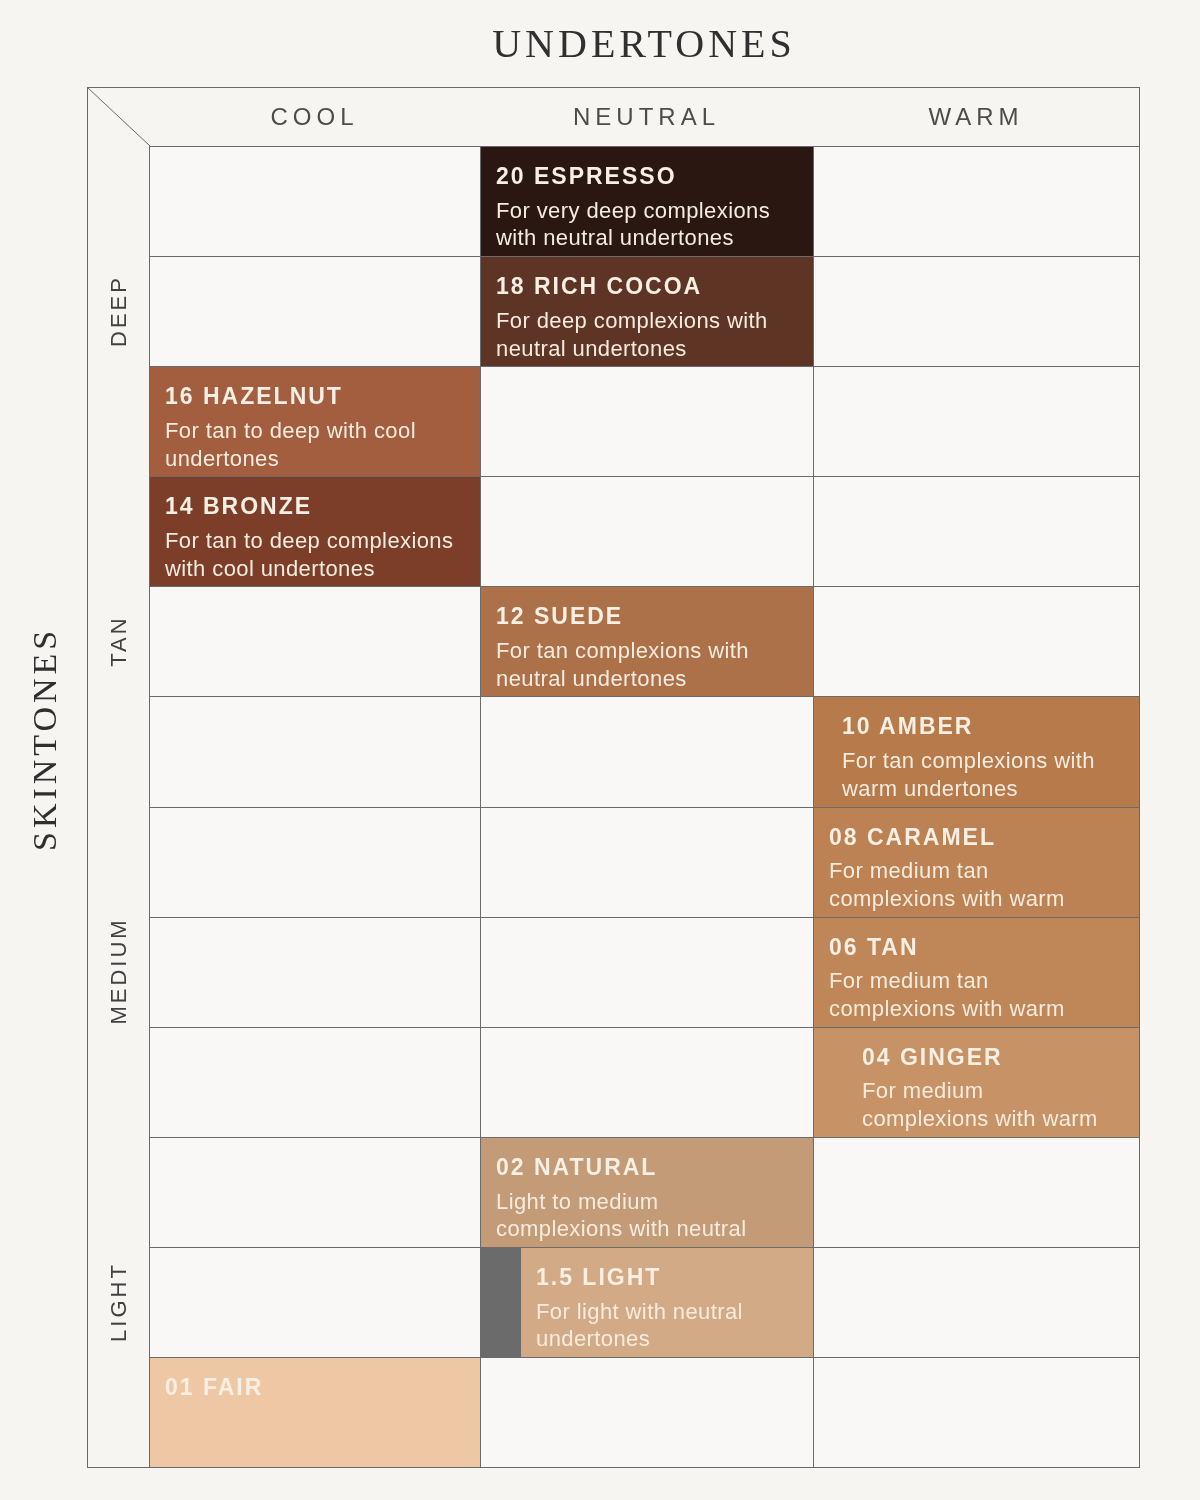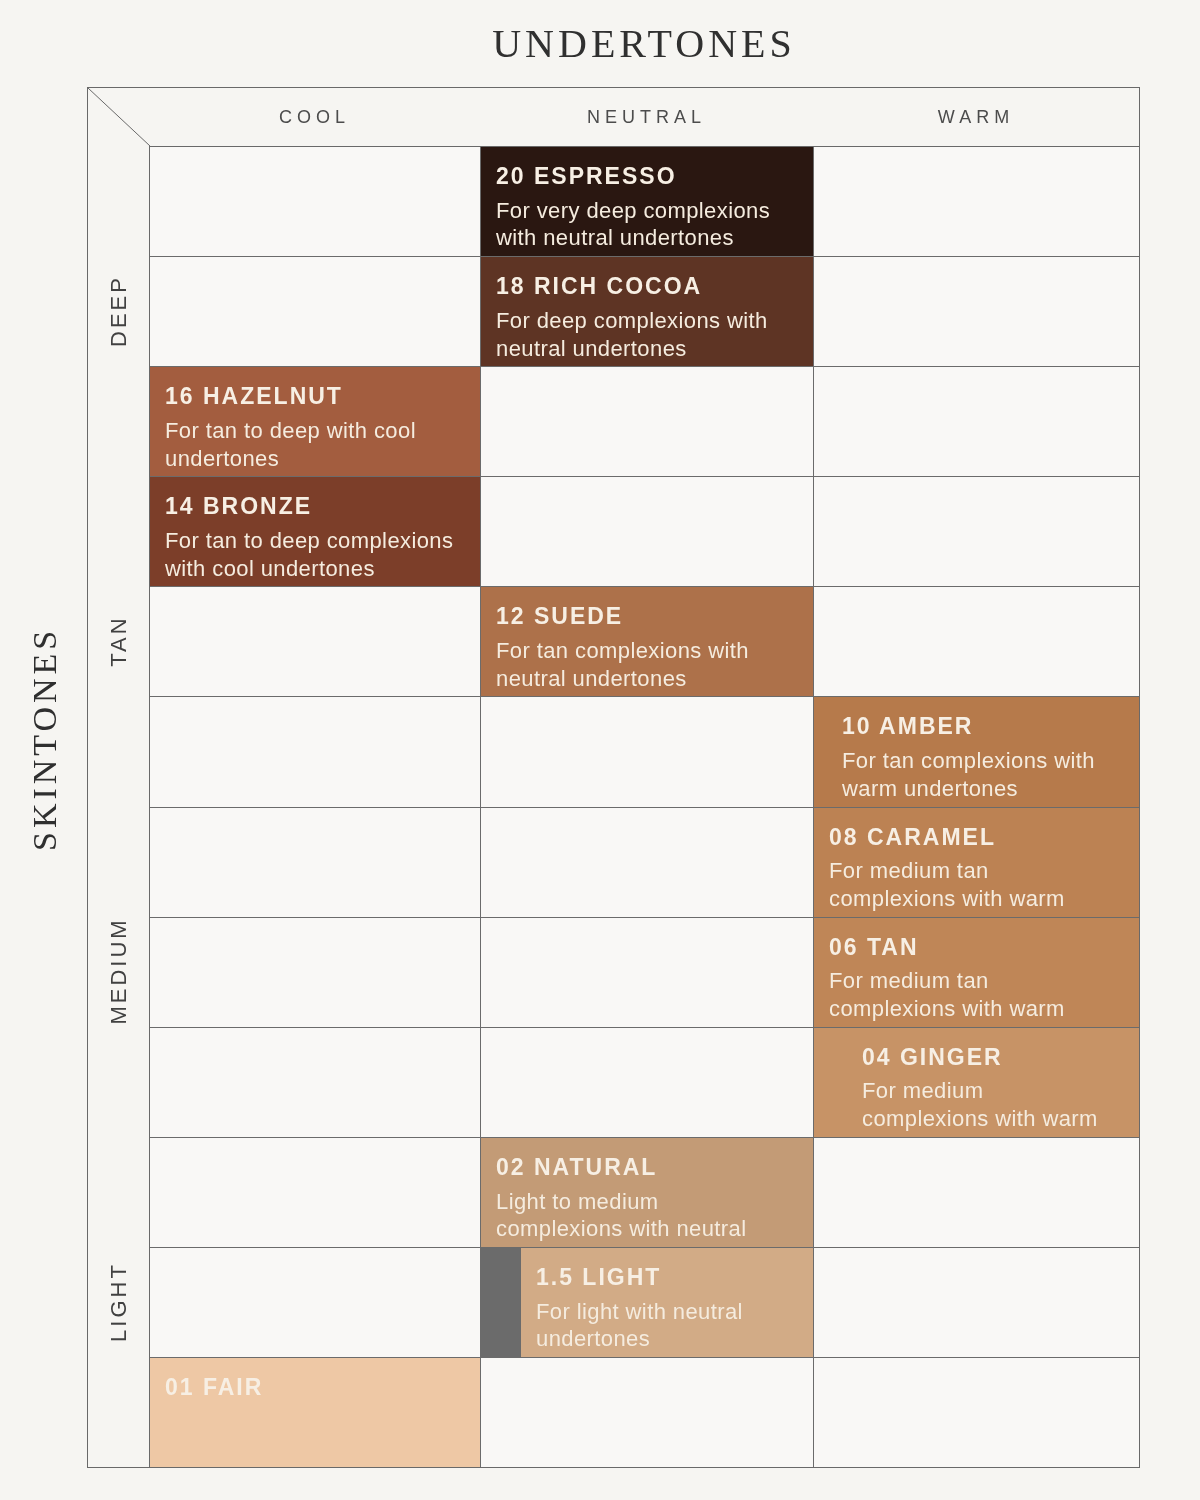--- a/index.html
+++ b/index.html
@@ -35,21 +35,21 @@
     box-sizing:border-box;
   }
   .diag{position:absolute;left:0;top:0;}
 
   .col-headers{
     position:absolute;left:61px;top:0;width:990px;height:58px;
     display:flex;
   }
   .col-header{
     display:flex;align-items:center;justify-content:center;
-    font-size:18px;letter-spacing:5px;color:#4c4c4c;
+    font-size:24px;letter-spacing:5px;color:#4c4c4c;
   }
   .col-header.c0{width:331px;}
   .col-header.c1{width:333px;}
   .col-header.c2{width:326px;}
 
   .row-group{
     position:absolute;left:0;width:61px;height:330px;
     display:flex;align-items:center;justify-content:center;
   }
   .row-group span{

